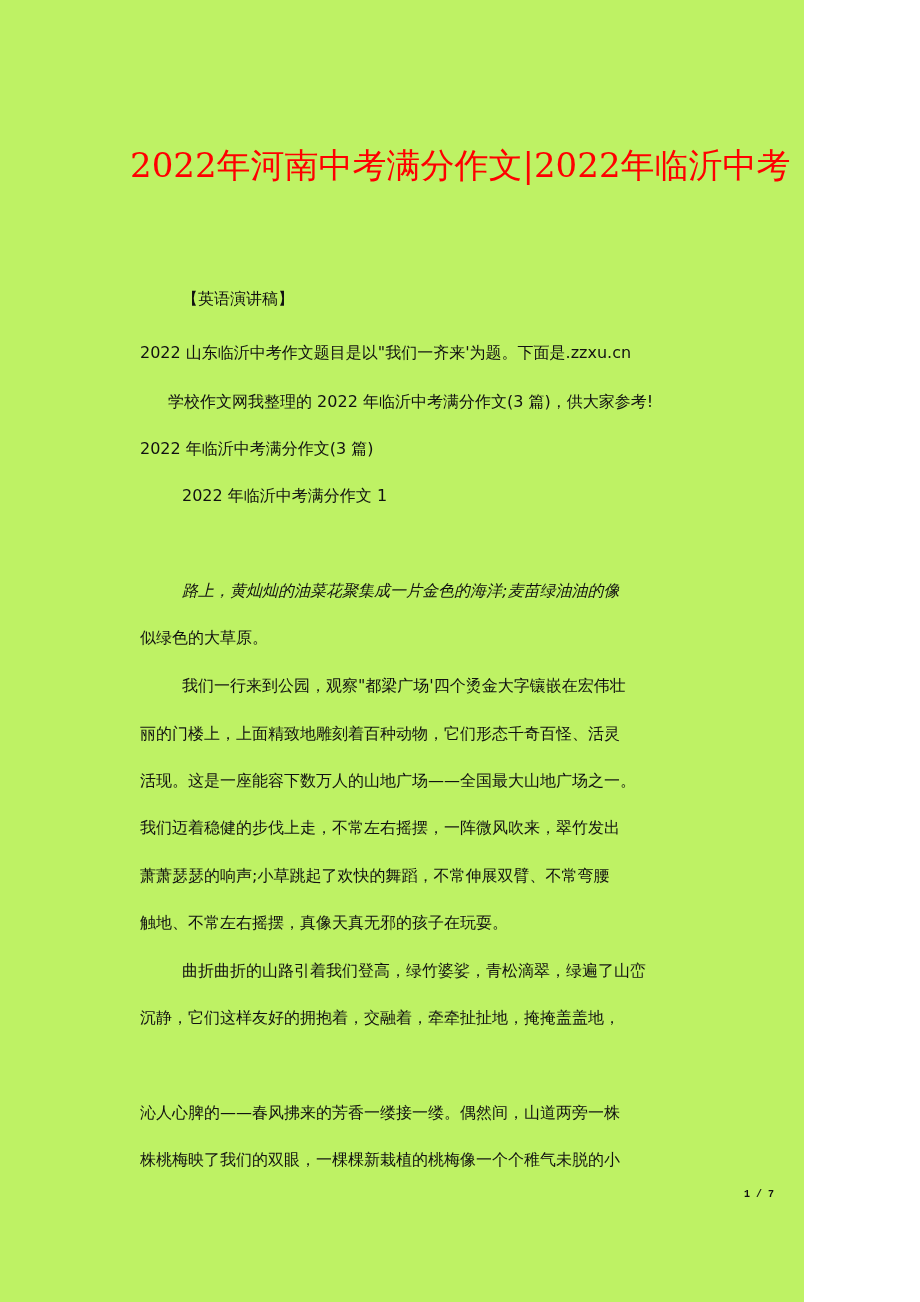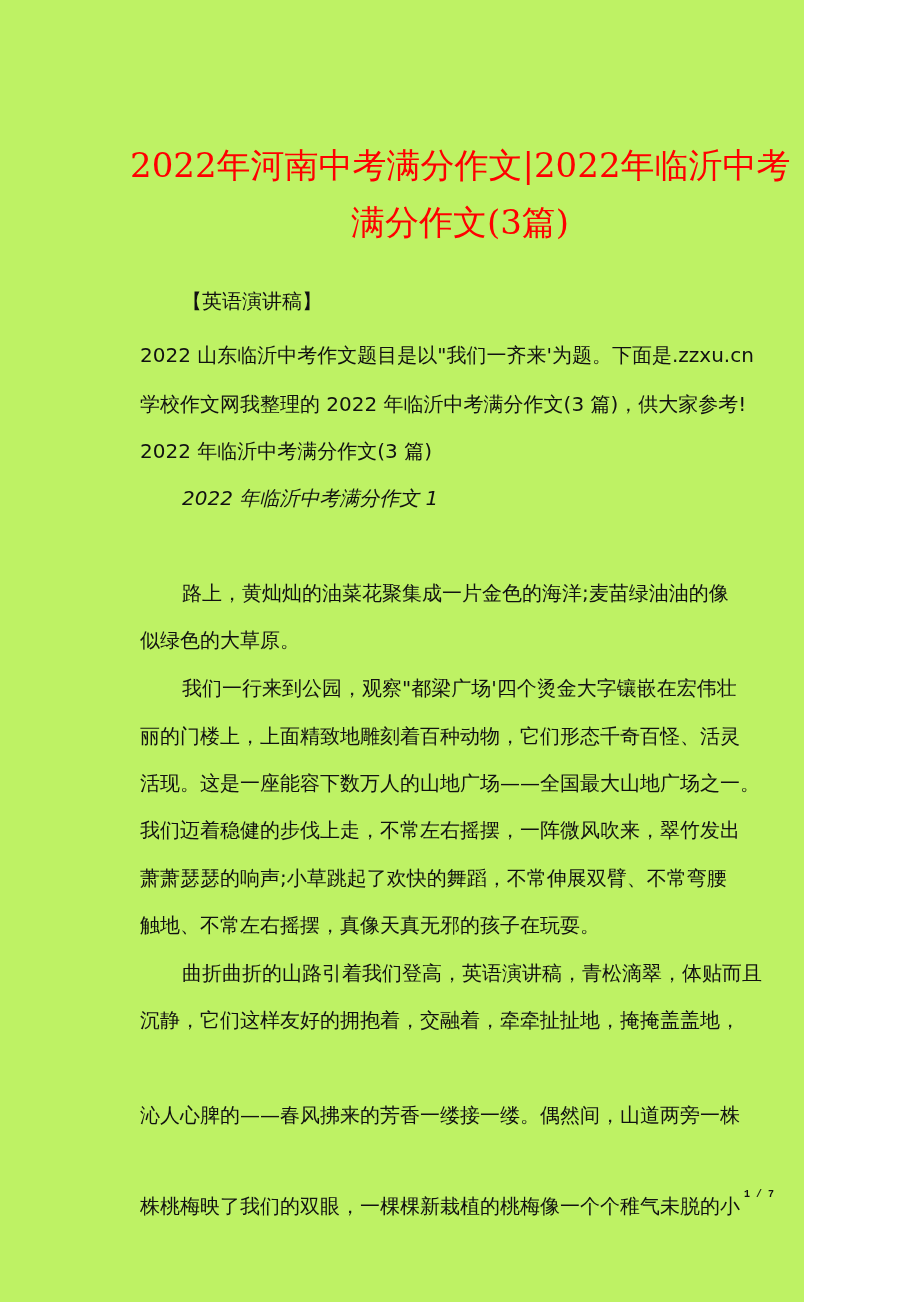--- a/index.html
+++ b/index.html
@@ -34,21 +34,21 @@
       line-height: 1;
       white-space: nowrap;
       letter-spacing: 0px;
     }
     .title.l1 { top: 148px; }
     .title.l2 { top: 205px; }
 
     .line {
       position: absolute;
       left: 140px;
-      font-size: 20px;
+      font-size: 16px;
       line-height: 1;
       white-space: nowrap;
       color: #111111;
     }
     .indent { left: 182px; }
 
     .page-num {
       position: absolute;
       left: 744px;
       top: 1189px;
@@ -57,40 +57,39 @@
       font-weight: bold;
       color: #111111;
     }
   </style>
 </head>
 <body>
 
 <div class="page">
 
   <div class="title l1">2022年河南中考满分作文|2022年临沂中考</div>
-  <div class="title l2">满分作文(3篇)</div>
 
   <div class="line indent" style="top:291px;">【英语演讲稿】</div>
 
   <div class="line" style="top:345px;">2022 山东临沂中考作文题目是以"我们一齐来'为题。下面是.zzxu.cn</div>
-  <div class="line" style="top:394px;">学校作文网我整理的 2022 年临沂中考满分作文(3 篇)，供大家参考!</div>
+  <div class="line" style="top:394px;margin-left:28px;">学校作文网我整理的 2022 年临沂中考满分作文(3 篇)，供大家参考!</div>
   <div class="line" style="top:441px;">2022 年临沂中考满分作文(3 篇)</div>
 
-  <div class="line indent" style="top:488px;font-style:italic;">2022 年临沂中考满分作文 1</div>
+  <div class="line indent" style="top:488px;">2022 年临沂中考满分作文 1</div>
 
 
-  <div class="line indent" style="top:583px;">路上，黄灿灿的油菜花聚集成一片金色的海洋;麦苗绿油油的像</div>
+  <div class="line indent" style="top:583px;font-style:italic;">路上，黄灿灿的油菜花聚集成一片金色的海洋;麦苗绿油油的像</div>
   <div class="line" style="top:630px;">似绿色的大草原。</div>
 
   <div class="line indent" style="top:678px;">我们一行来到公园，观察"都梁广场'四个烫金大字镶嵌在宏伟壮</div>
   <div class="line" style="top:726px;">丽的门楼上，上面精致地雕刻着百种动物，它们形态千奇百怪、活灵</div>
   <div class="line" style="top:773px;">活现。这是一座能容下数万人的山地广场——全国最大山地广场之一。</div>
   <div class="line" style="top:820px;">我们迈着稳健的步伐上走，不常左右摇摆，一阵微风吹来，翠竹发出</div>
   <div class="line" style="top:868px;">萧萧瑟瑟的响声;小草跳起了欢快的舞蹈，不常伸展双臂、不常弯腰</div>
   <div class="line" style="top:915px;">触地、不常左右摇摆，真像天真无邪的孩子在玩耍。</div>
 
-  <div class="line indent" style="top:963px;">曲折曲折的山路引着我们登高，英语演讲稿，青松滴翠，体贴而且</div>
+  <div class="line indent" style="top:963px;">曲折曲折的山路引着我们登高，绿竹婆娑，青松滴翠，绿遍了山峦</div>
   <div class="line" style="top:1010px;">沉静，它们这样友好的拥抱着，交融着，牵牵扯扯地，掩掩盖盖地，</div>
   <div class="line" style="top:1105px;">沁人心脾的——春风拂来的芳香一缕接一缕。偶然间，山道两旁一株</div>
-  <div class="line" style="top:1152px;margin-top:44px;">株桃梅映了我们的双眼，一棵棵新栽植的桃梅像一个个稚气未脱的小</div>
+  <div class="line" style="top:1152px;">株桃梅映了我们的双眼，一棵棵新栽植的桃梅像一个个稚气未脱的小</div>
 
   <div class="page-num">1 / 7</div>
 </div>
 
 </body></html>

